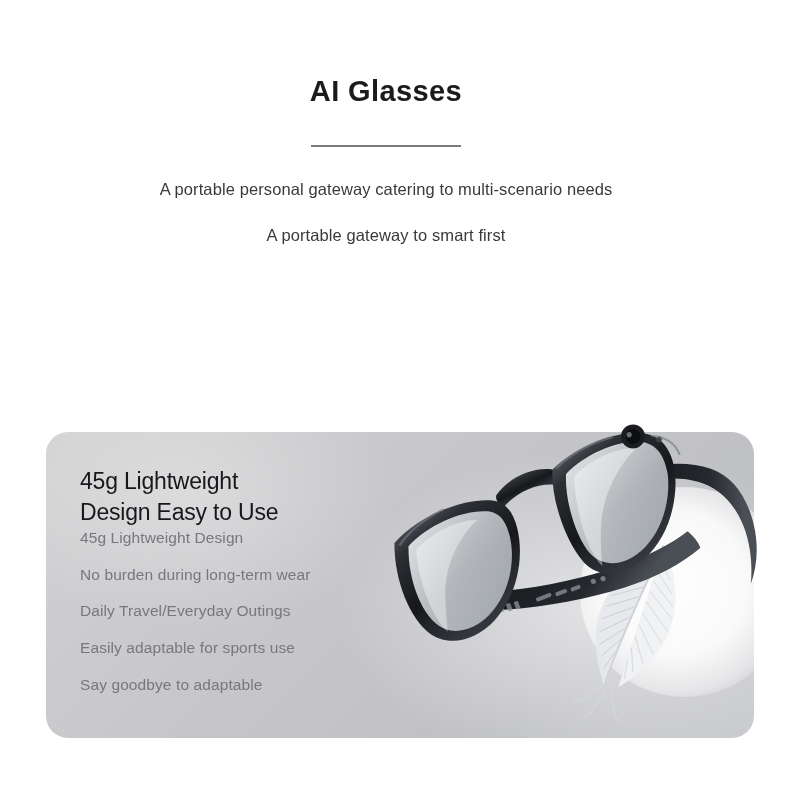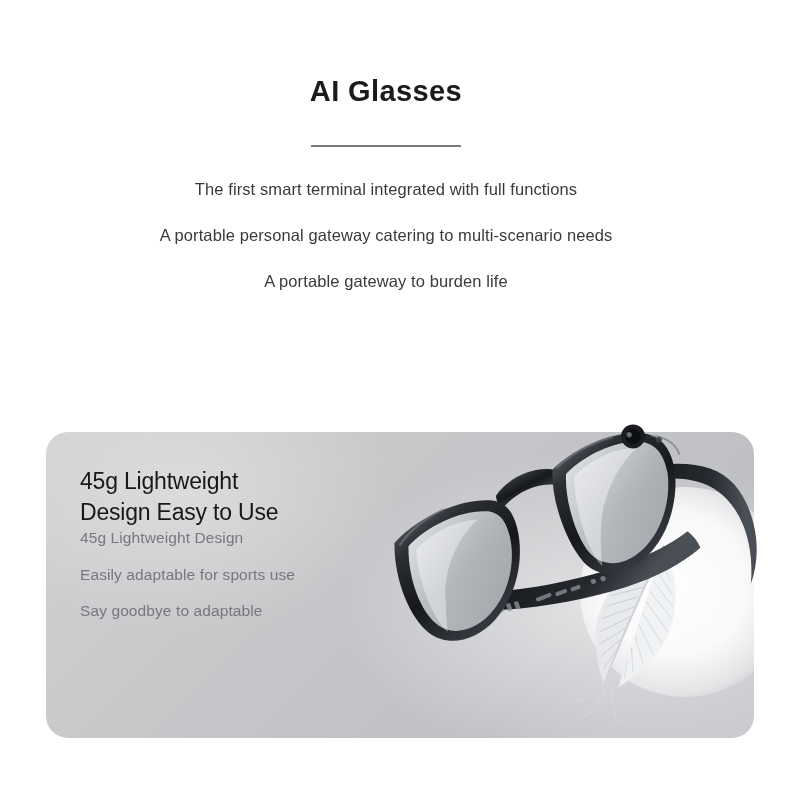--- a/index.html
+++ b/index.html
@@ -134,34 +134,35 @@
 </style>
 </head>
 <body>
 
 <div class="page">
 
   <div class="hero">
     <div class="hero-title">AI Glasses</div>
     <div class="hero-rule"></div>
     <div class="hero-lines">
-      <div class="hero-line">The first smart terminal integrated with full functions</div>
       <div class="hero-line">A portable personal gateway catering to multi-scenario needs</div>
-      <div class="hero-line">A portable gateway to burden life</div>
+      <div class="hero-line">A portable gateway to smart first</div>
     </div>
   </div>
 
   <div class="card">
     <div class="card-sheen"></div>
 
     <div class="card-text">
       <div class="card-heading">45g Lightweight</div>
       <div class="card-heading">Design Easy to Use</div>
       <div class="card-bullets">
         <div class="card-bullet">45g Lightweight Design</div>
+        <div class="card-bullet">No burden during long-term wear</div>
+        <div class="card-bullet">Daily Travel/Everyday Outings</div>
         <div class="card-bullet">Easily adaptable for sports use</div>
         <div class="card-bullet">Say goodbye to adaptable</div>
       </div>
     </div>
   </div>
 
   <div class="art">
 
     <div class="feather-glow"></div>
 

